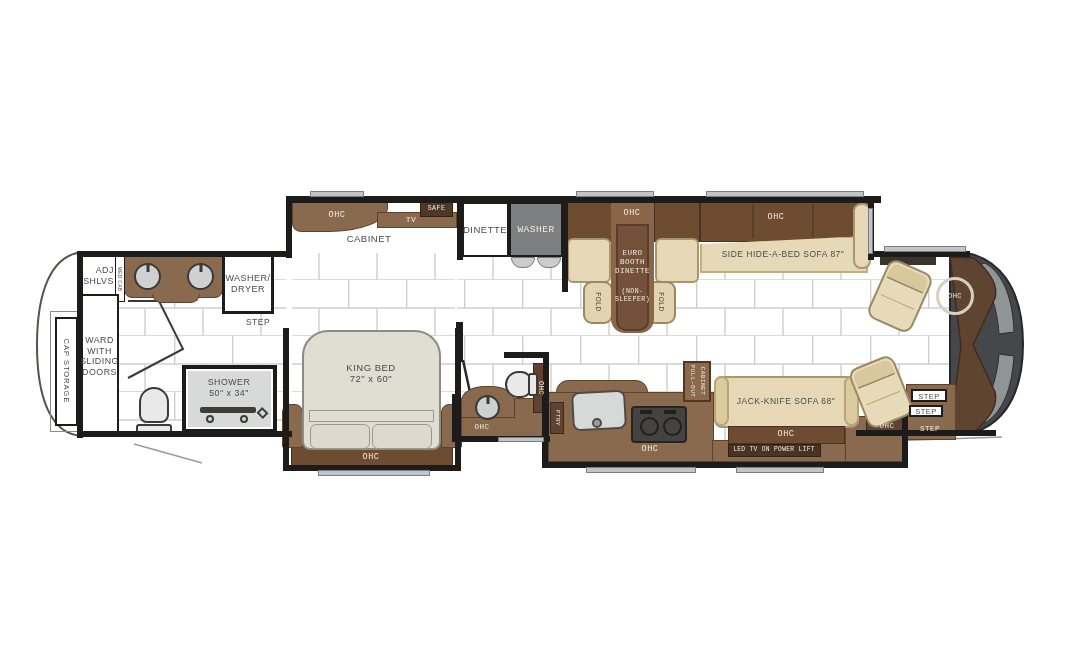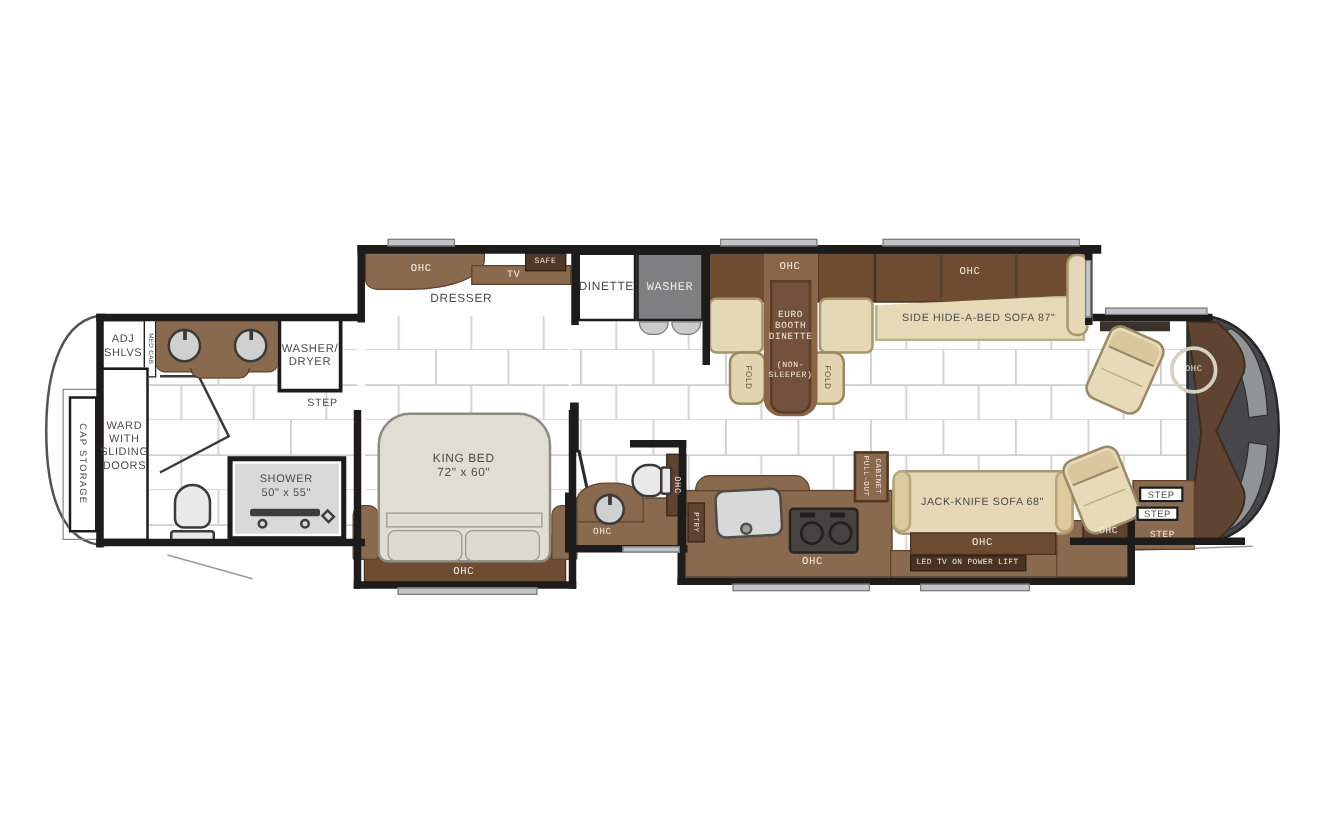--- a/index.html
+++ b/index.html
@@ -91,21 +91,21 @@
   <div class="graybar" style="left:586px;top:467px;width:110px;height:6px;z-index:22"></div>
   <div class="graybar" style="left:736px;top:467px;width:88px;height:6px;z-index:22"></div>
   <div class="graybar" style="left:498px;top:437px;width:46px;height:5px;z-index:22"></div>
   <div class="graybar" style="left:868px;top:208px;width:5px;height:46px;z-index:22"></div>
 
   <div class="abs" style="left:50px;top:311px;width:33px;height:121px;border:1.5px solid #8a8a8a;box-sizing:border-box;z-index:5"></div>
   <div class="whitebox" style="left:55px;top:317px;width:23px;height:109px;z-index:6"></div>
   <div class="lbl vert" style="left:66.5px;top:371px;font-size:7.5px;letter-spacing:1px;">CAP STORAGE</div>
 
   <div class="whitebox" style="left:80px;top:255px;width:37px;height:41px;z-index:10"></div>
-  <div class="lbl" style="left:98.5px;top:276px;font-size:8.8px;">ADJ
+  <div class="lbl" style="left:98.5px;top:276px;font-size:8.8px;text-align:right;">ADJ
 SHLVS</div>
 
   <div class="whitebox" style="left:115px;top:255px;width:10px;height:47px;border-width:1.5px;z-index:10"></div>
   <div class="lbl vert" style="left:120px;top:279px;font-size:5px;letter-spacing:.3px;">MED CAB</div>
 
   <div class="brown" style="left:124px;top:255px;width:99px;height:43px;border-radius:0 0 8px 8px;z-index:9"></div>
   <div class="brown" style="left:152px;top:294px;width:48px;height:9px;border-top:none;border-radius:0 0 10px 10px;z-index:9"></div>
   <div class="sink" style="left:134px;top:263px;width:27px;height:27px;z-index:11"></div>
   <div class="sink" style="left:187px;top:263px;width:27px;height:27px;z-index:11"></div>
 
@@ -116,37 +116,37 @@
 
   <div class="whitebox" style="left:80px;top:294px;width:39px;height:139px;z-index:10"></div>
   <div class="lbl" style="left:99.5px;top:356px;font-size:8.8px;">WARD
 WITH
 SLIDING
 DOORS</div>
 
   <div class="abs" style="left:182px;top:365px;width:95px;height:68px;background:#d8dad9;border:4px solid #1d1c1a;
               box-shadow:inset 0 0 0 2px #fff;box-sizing:border-box;z-index:10"></div>
   <div class="lbl" style="left:229px;top:388px;font-size:8.8px;">SHOWER
-50" x 55"</div>
+50" x 34"</div>
   <div class="abs" style="left:200px;top:407px;width:56px;height:6px;background:#3f3d3b;border-radius:2px;z-index:12"></div>
   <div class="abs" style="left:206px;top:415px;width:8px;height:8px;border:2px solid #3f3d3b;border-radius:50%;box-sizing:border-box;z-index:12"></div>
   <div class="abs" style="left:240px;top:415px;width:8px;height:8px;border:2px solid #3f3d3b;border-radius:50%;box-sizing:border-box;z-index:12"></div>
   <div class="abs" style="left:258px;top:409px;width:9px;height:8px;border:2px solid #3f3d3b;box-sizing:border-box;transform:rotate(45deg);z-index:12"></div>
 
   <div class="abs" style="left:139px;top:387px;width:30px;height:36px;background:#e8e9e8;border:2.5px solid #3c3a38;
               border-radius:15px 15px 8px 8px;box-sizing:border-box;z-index:11"></div>
   <div class="abs" style="left:136px;top:424px;width:36px;height:10px;background:#e8e9e8;border:2.5px solid #3c3a38;border-radius:3px;box-sizing:border-box;z-index:11"></div>
 
   <div class="brown" style="left:292px;top:202px;width:96px;height:30px;border-radius:0 0 60px 10px / 0 0 24px 8px;z-index:10"></div>
   <div class="lbl lblw" style="left:337px;top:215px;font-size:8.5px;">OHC</div>
   <div class="brown" style="left:377px;top:212px;width:80px;height:16px;z-index:10"></div>
   <div class="lbl lblw" style="left:411px;top:220px;font-size:8px;">TV</div>
   <div class="abs" style="left:420px;top:202px;width:33px;height:15px;background:#4e3827;border:1.5px solid #32210f;box-sizing:border-box;z-index:11"></div>
   <div class="lbl lblw" style="left:436.5px;top:209px;font-size:6.5px;">SAFE</div>
-  <div class="lbl" style="left:369px;top:239px;font-size:9.5px;">DRESSER</div>
+  <div class="lbl" style="left:369px;top:239px;font-size:9.5px;">CABINET</div>
 
   <div class="brown-dark" style="left:291px;top:428px;width:162px;height:40px;border-radius:4px;z-index:9"></div>
   <div class="brown" style="left:282px;top:404px;width:21px;height:44px;border-radius:8px 8px 2px 2px;z-index:10"></div>
   <div class="brown" style="left:441px;top:404px;width:21px;height:44px;border-radius:8px 8px 2px 2px;z-index:10"></div>
   <div class="abs" style="left:302px;top:330px;width:139px;height:120px;background:#e0ddd3;border:2px solid #8e8b82;
               border-radius:26px 26px 8px 8px;box-sizing:border-box;z-index:11"></div>
   <div class="abs" style="left:309px;top:410px;width:125px;height:12px;border:1.5px solid #9a978d;box-sizing:border-box;z-index:12"></div>
   <div class="abs" style="left:310px;top:424px;width:60px;height:25px;background:#ddd9cf;border:1.5px solid #9a978d;border-radius:6px;box-sizing:border-box;z-index:12"></div>
   <div class="abs" style="left:372px;top:424px;width:60px;height:25px;background:#ddd9cf;border:1.5px solid #9a978d;border-radius:6px;box-sizing:border-box;z-index:12"></div>
   <div class="lbl" style="left:371px;top:373px;font-size:9.5px;">KING BED

